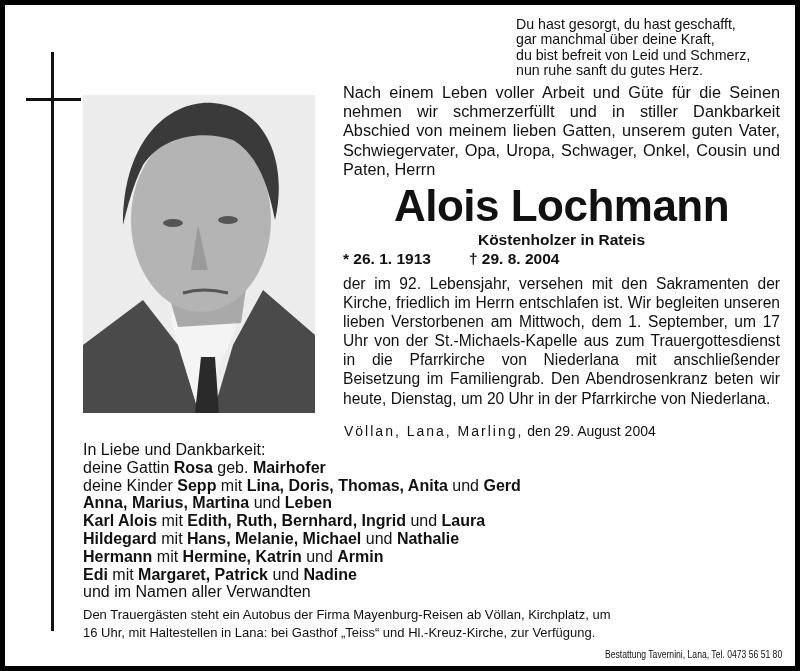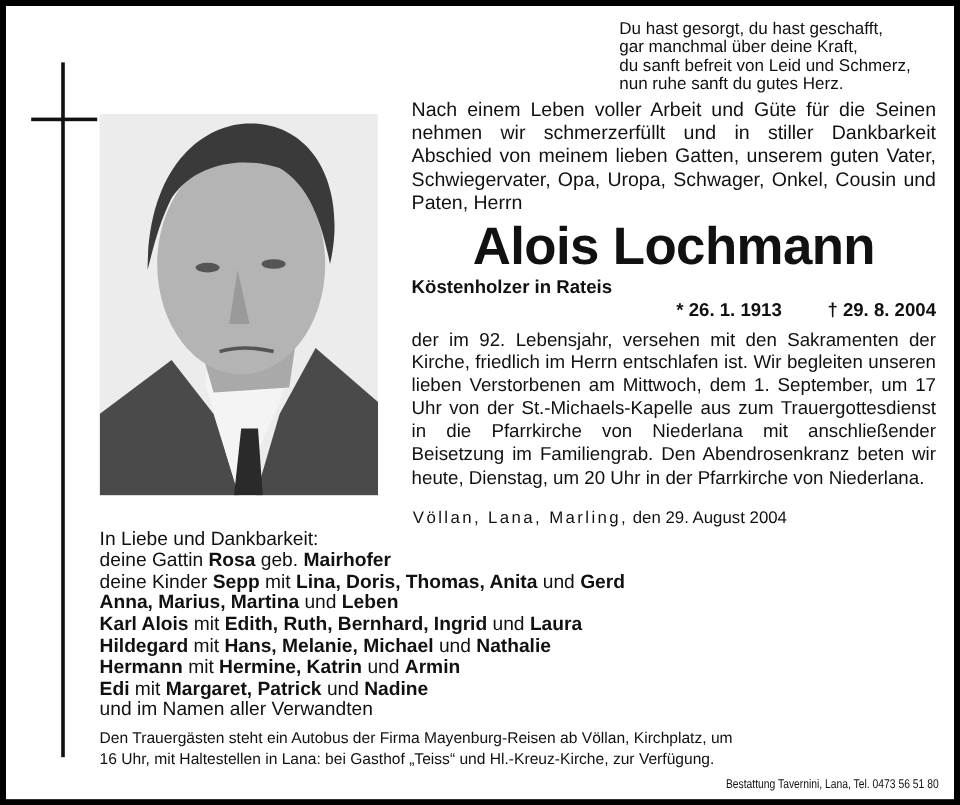--- a/index.html
+++ b/index.html
@@ -27,25 +27,25 @@
   .intro {
     position: absolute; left: 343px; top: 83px; width: 437px;
     font-size: 16.3px; line-height: 19.2px; text-align: justify; text-align-last: left;
   }
 
   .name {
     position: absolute; left: 343px; top: 181px; width: 437px; text-align: center;
     font-size: 44px; font-weight: bold; letter-spacing: -0.5px; line-height: 50px;
   }
   .subtitle {
-    position: absolute; left: 343px; top: 231px; width: 437px; text-align: left;
+    position: absolute; left: 343px; top: 231px; width: 437px; text-align: center;
     font-size: 15.5px; font-weight: bold; line-height: 18px;
   }
   .dates {
-    position: absolute; left: 343px; top: 250px; width: 437px; text-align: right;
+    position: absolute; left: 343px; top: 250px; width: 437px; text-align: left;
     font-size: 15.5px; font-weight: bold; line-height: 18px; white-space: pre;
   }
   .dates .gap { display: inline-block; width: 38px; }
 
   .body-text {
     position: absolute; left: 343px; top: 274px; width: 437px;
     font-size: 15.6px; line-height: 19.1px; text-align: justify; text-align-last: left;
   }
 
   .place-date {
@@ -100,21 +100,21 @@
 
     <path d="M115 130 L108 175 L125 175 Z" fill="#9a9a9a"></path>
 
     <path d="M100 198 Q120 192 145 198" stroke="#555" stroke-width="3" fill="none"></path>
   </svg>
 </div>
 
 <div class="poem">
   <div>Du hast gesorgt, du hast geschafft,</div>
   <div>gar manchmal über deine Kraft,</div>
-  <div>du sanft befreit von Leid und Schmerz,</div>
+  <div>du bist befreit von Leid und Schmerz,</div>
   <div>nun ruhe sanft du gutes Herz.</div>
 </div>
 
 <div class="intro">Nach einem Leben voller Arbeit und Güte für die Seinen nehmen wir schmerzerfüllt und in stiller Dankbarkeit Abschied von meinem lieben Gatten, unserem guten Vater, Schwiegervater, Opa, Uropa, Schwager, Onkel, Cousin und Paten, Herrn</div>
 
 <div class="name">Alois Lochmann</div>
 <div class="subtitle">Köstenholzer in Rateis</div>
 <div class="dates"><span>* 26. 1. 1913</span><span class="gap"></span><span>† 29. 8. 2004</span></div>
 
 <div class="body-text">der im 92. Lebensjahr, versehen mit den Sakramenten der Kirche, friedlich im Herrn entschlafen ist. Wir begleiten unseren lieben Verstorbenen am Mittwoch, dem 1. September, um 17 Uhr von der St.-Michaels-Kapelle aus zum Trauergottesdienst in die Pfarrkirche von Niederlana mit anschließender Beisetzung im Familiengrab. Den Abendrosenkranz beten wir heute, Dienstag, um 20 Uhr in der Pfarrkirche von Niederlana.</div>

